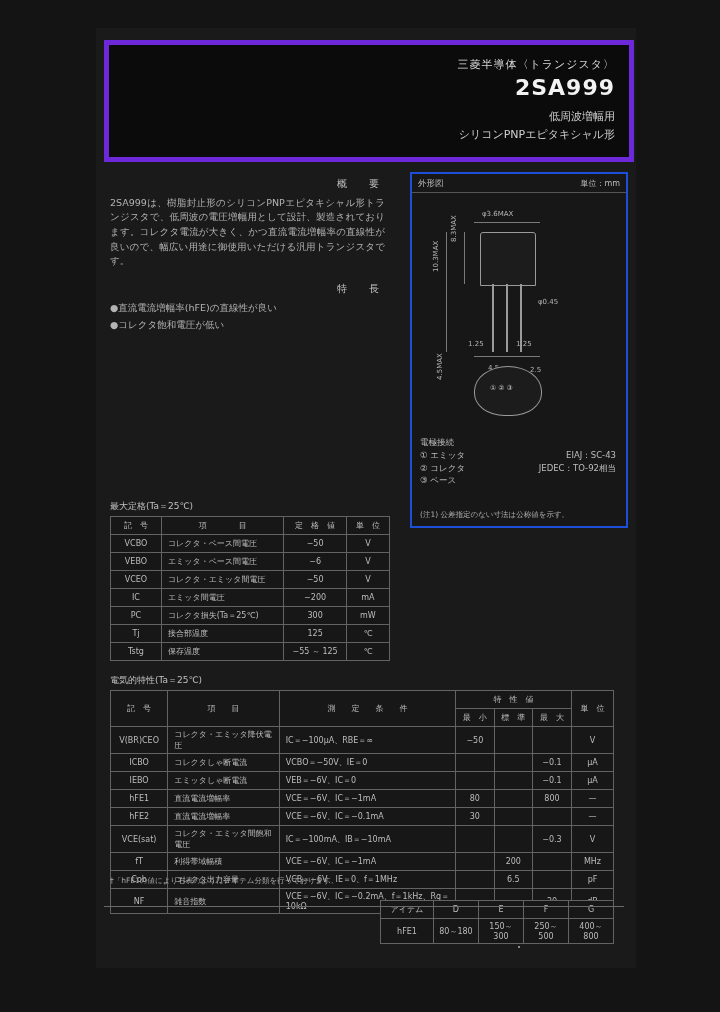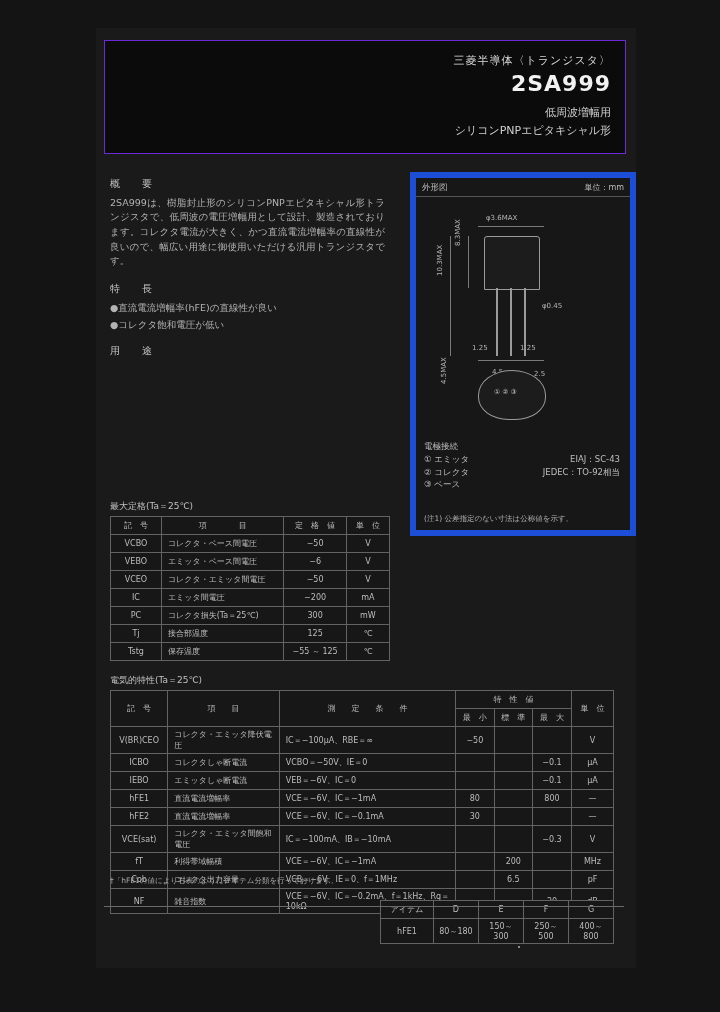--- a/index.html
+++ b/index.html
@@ -3,36 +3,36 @@
 <meta charset="utf-8">
 <style>
   html,body{margin:0;padding:0;background:#000;}
   body{width:720px;height:1012px;overflow:hidden;font-family:"DejaVu Sans",sans-serif;}
   .page{position:relative;width:720px;height:1012px;background:#141414;color:#b9b9b9;}
 
   
   .sheet{position:absolute;left:96px;top:28px;width:540px;height:940px;background:#1a1a1a;}
 
   
-  .hdr{position:absolute;left:104px;top:40px;width:520px;height:112px;background:#0b0b0b;border:1px solid #6d28d9;}
+  .hdr{position:absolute;left:104px;top:40px;width:520px;height:112px;background:#0b0b0b;border:5px solid #6d28d9;}
   .hdr .brand{position:absolute;right:14px;top:12px;font-size:11px;letter-spacing:1px;color:#d8d8d8;}
   .hdr .part{position:absolute;right:14px;top:30px;font-size:22px;font-weight:bold;color:#f2f2f2;letter-spacing:1px;}
   .hdr .sub1{position:absolute;right:14px;top:64px;font-size:11px;color:#d0d0d0;}
   .hdr .sub2{position:absolute;right:14px;top:82px;font-size:11px;color:#d0d0d0;}
 
   
   .ltxt{position:absolute;left:110px;top:176px;width:275px;font-size:9.5px;line-height:1.55;color:#b3b3b3;}
-  .ltxt h4{margin:0 0 4px 0;font-size:10px;font-weight:normal;letter-spacing:6px;color:#c6c6c6;}
+  .ltxt h4{margin:0 0 4px 0;font-size:10px;font-weight:normal;letter-spacing:6px;color:#c6c6c6;text-align:right;}
   .ltxt p{margin:0 0 12px 0;text-align:justify;}
   .ltxt ul{margin:0 0 10px 0;padding:0;list-style:none;}
   .ltxt li{margin:0 0 3px 0;}
   .indent{padding-left:14px;display:block;}
 
   
-  .draw{position:absolute;left:410px;top:172px;width:214px;height:352px;border:6px solid #1d4ed8;background:#171717;}
+  .draw{position:absolute;left:410px;top:172px;width:214px;height:352px;border:2px solid #1d4ed8;background:#171717;}
   .draw .dl{position:absolute;left:6px;top:4px;font-size:8.5px;color:#bcbcbc;}
   .draw .dr{position:absolute;right:6px;top:4px;font-size:8px;color:#bcbcbc;}
   .draw .sep{position:absolute;left:0;top:18px;width:100%;height:1px;background:#555;}
   .pkg-body{position:absolute;left:68px;top:58px;width:54px;height:52px;border:1px solid #9a9a9a;border-radius:3px 3px 0 0;background:#1c1c1c;}
   .lead{position:absolute;width:2px;background:#9a9a9a;}
   .dim{position:absolute;font-size:7px;color:#b5b5b5;}
   .dimline{position:absolute;background:#7a7a7a;}
   .vcirc{position:absolute;left:62px;top:192px;width:66px;height:48px;border:1px solid #9a9a9a;border-radius:50% 50% 45% 45%;background:#1c1c1c;}
   .pins{position:absolute;left:78px;top:210px;font-size:7px;color:#c9c9c9;letter-spacing:2px;}
   .term{position:absolute;left:8px;top:262px;font-size:8.5px;line-height:1.5;color:#bdbdbd;}
@@ -68,21 +68,20 @@
   <div class="ltxt">
     <h4>概　要</h4>
     <p>2SA999は、樹脂封止形のシリコンPNPエピタキシャル形トランジスタで、低周波の電圧増幅用として設計、製造されております。コレクタ電流が大きく、かつ直流電流増幅率の直線性が良いので、幅広い用途に御使用いただける汎用トランジスタです。</p>
 
     <h4>特　長</h4>
     <ul>
       <li>●直流電流増幅率(hFE)の直線性が良い</li>
       <li>●コレクタ飽和電圧が低い</li>
     </ul>
 
-    <h4>用　途</h4>
   </div>
 
   <div class="draw">
     <div class="dl">外形図</div>
     <div class="dr">単位：mm</div>
     <div class="sep"></div>
 
     <div class="pkg-body"></div>
     <div class="lead" style="left:80px;top:110px;height:68px;"></div>
     <div class="lead" style="left:94px;top:110px;height:68px;"></div>

